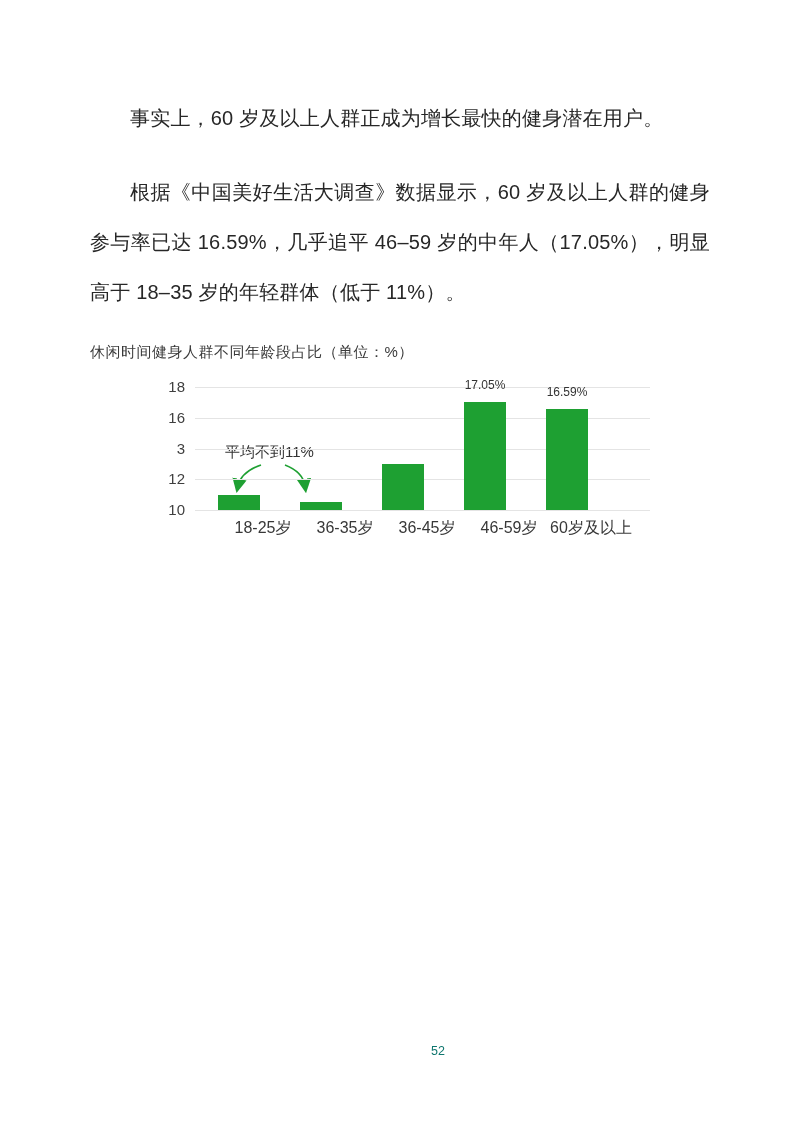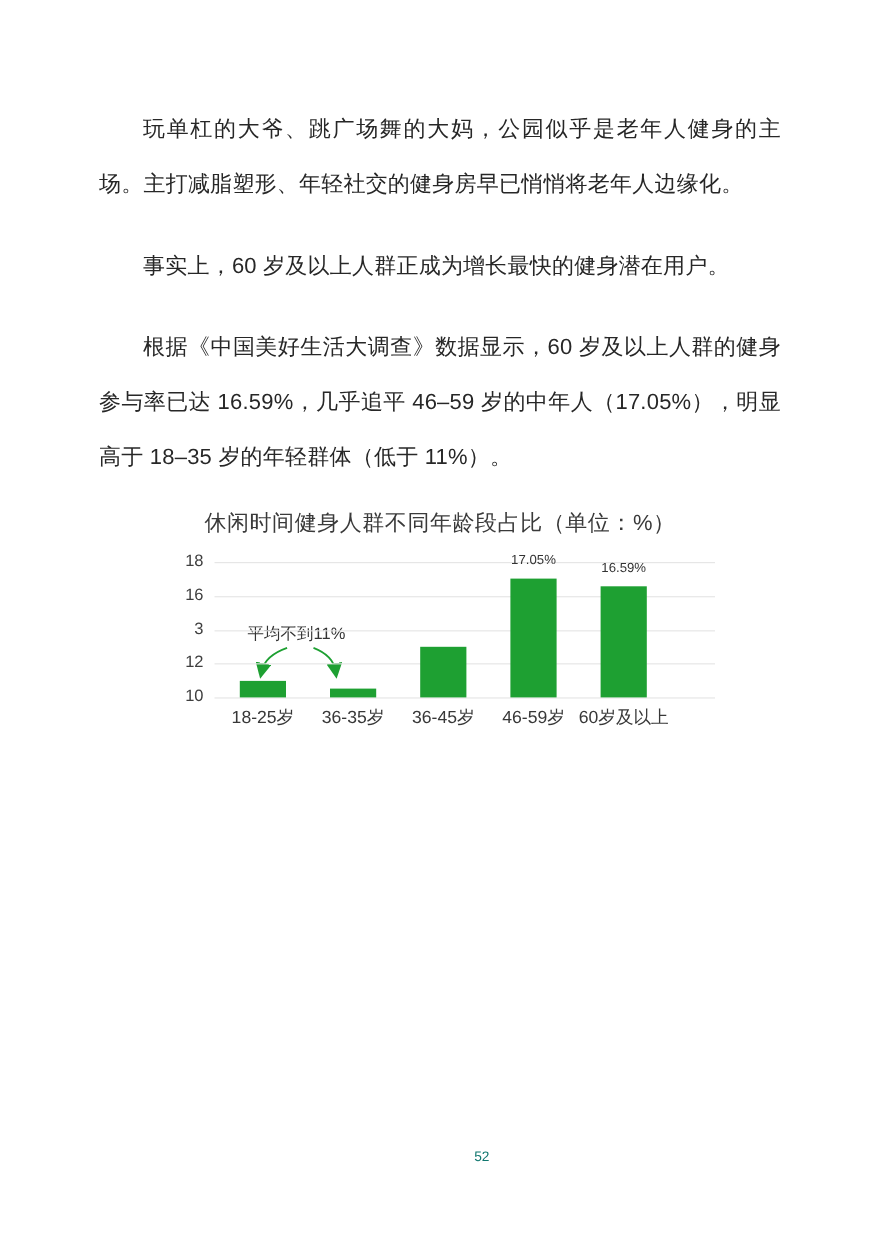--- a/index.html
+++ b/index.html
@@ -22,22 +22,21 @@
     text-align: justify;
     text-indent: 2em;
     margin: 0 0 24px 0;
     letter-spacing: 0.2px;
   }
   figure.chart-fig {
     margin: 0 0 56px 0;
     padding: 0;
   }
   .chart-title {
-    text-align: center;
-    font-size: 20px;
+    font-size: 15px;
     line-height: 22px;
     color: #3a3a3a;
     margin-bottom: 24px;
     letter-spacing: 0.5px;
   }
   .plot {
     position: relative;
     margin-left: 105px;
     width: 455px;
     height: 123px;
@@ -65,20 +64,21 @@
     color: #333333;
     white-space: nowrap;
   }
   .xtick {
     position: absolute;
     top: 131px;
     transform: translateX(-50%);
     font-size: 16px;
     color: #383838;
     white-space: nowrap;
+    margin-left: 24px;
   }
   .annot-text {
     position: absolute;
     left: 30px; top: 56px;
     font-size: 15px;
     color: #333333;
     white-space: nowrap;
   }
   .annot-svg {
     position: absolute;
@@ -92,21 +92,20 @@
     font-size: 12.5px;
     color: #0f766e;
     margin-left: 38px;
   }
 </style>
 </head>
 <body>
 
 <div class="content">
 
-  <p class="para">玩单杠的大爷、跳广场舞的大妈，公园似乎是老年人健身的主场。主打减脂塑形、年轻社交的健身房早已悄悄将老年人边缘化。</p>
 
 
   <p class="para">事实上，60 岁及以上人群正成为增长最快的健身潜在用户。</p>
 
   <p class="para">根据《中国美好生活大调查》数据显示，60 岁及以上人群的健身参与率已达 16.59%，几乎追平 46–59 岁的中年人（17.05%），明显高于 18–35 岁的年轻群体（低于 11%）。</p>
 
   <figure class="chart-fig">
     <div class="chart-title">休闲时间健身人群不同年龄段占比（单位：%）</div>
     <div class="plot">
 

